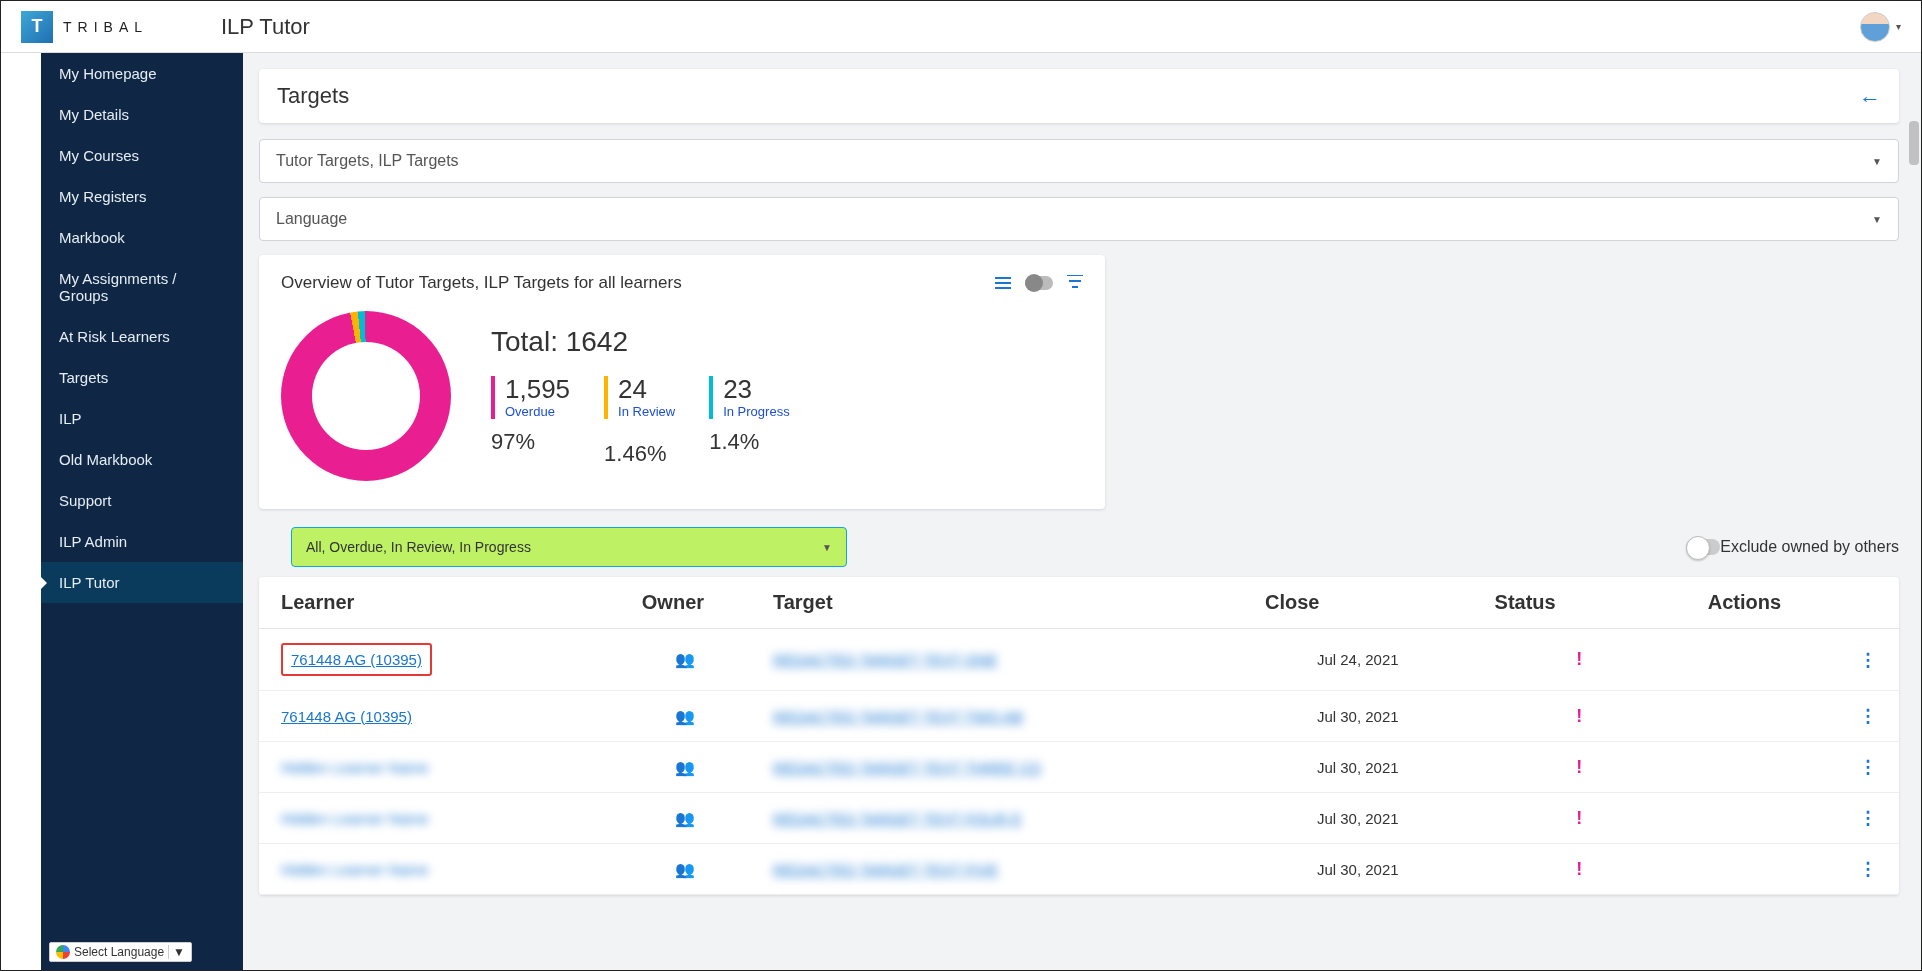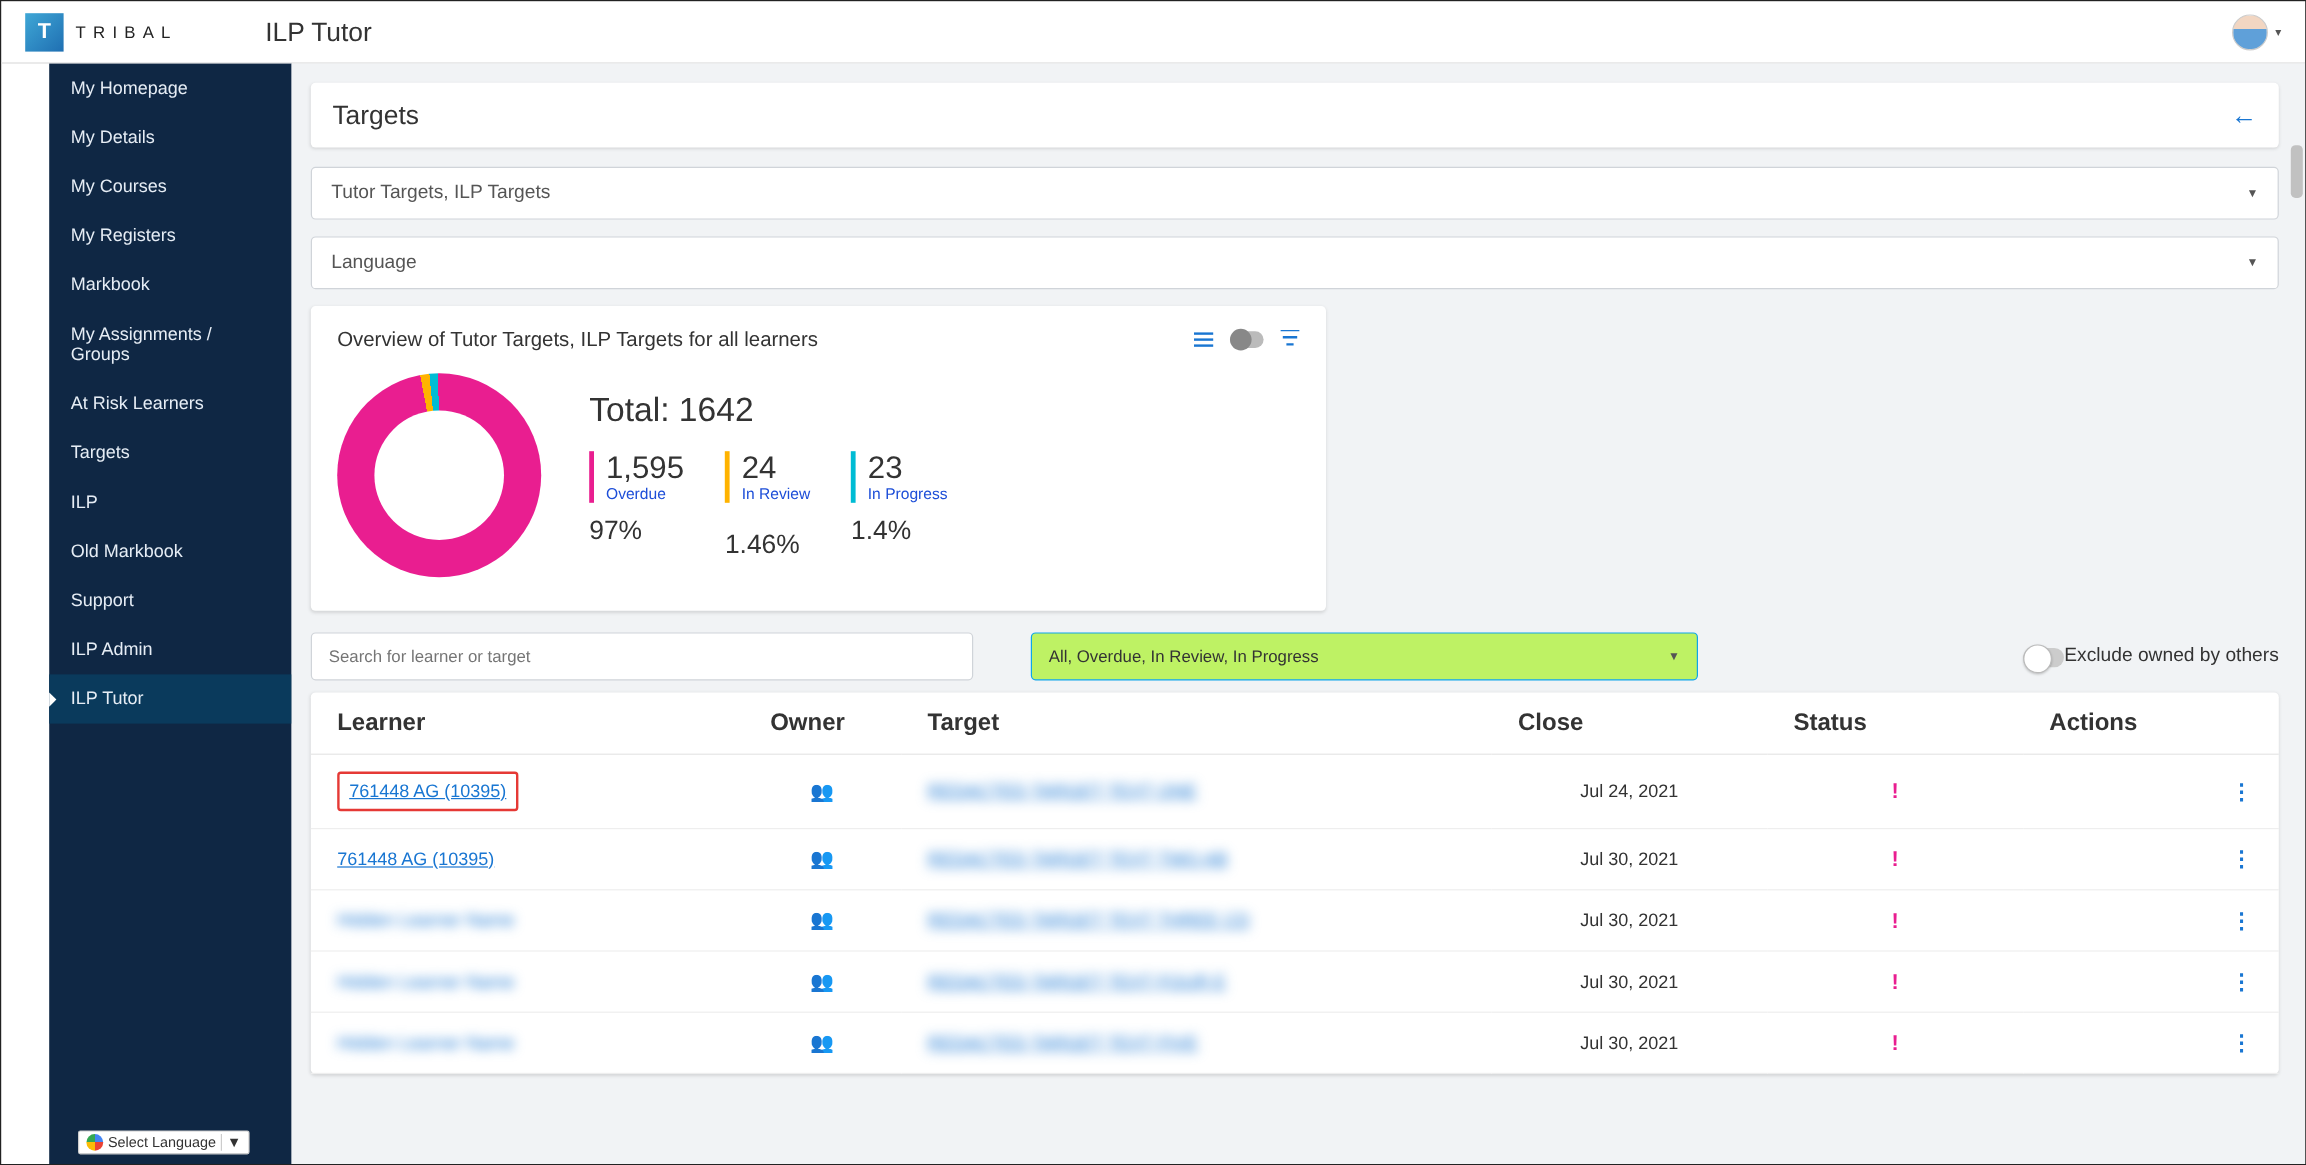--- a/index.html
+++ b/index.html
@@ -15,21 +15,21 @@
   .top-right { margin-left: auto; display: flex; align-items: center; gap: 6px; }
   .avatar { width: 30px; height: 30px; border-radius: 50%; background: linear-gradient(#f2d6c2 40%, #5fa0d9 40%); border:1px solid #ccc; }
   .chev-down { font-size: 10px; color: #555; }
   
   .body-area { display: flex; height: calc(100% - 52px); padding-left: 40px; }
   
   .sidebar { width: 202px; background: #0f2744; color: #e6edf5; position: relative; }
   .side-item { padding: 12px 18px; font-size: 15px; cursor: pointer; }
   .side-item.active { background: #0a3a5c; position: relative; }
   .side-item.active::before { content: ""; position: absolute; left: 0; top: 50%; transform: translateY(-50%); border-left: 6px solid #fff; border-top: 6px solid transparent; border-bottom: 6px solid transparent; }
-  .lang-select { position: absolute; bottom: 8px; left: 24px; background: #fff; color: #333; border: 1px solid #ccc; font-size: 12px; padding: 2px 6px; display: flex; gap: 4px; border-radius: 2px; }
+  .lang-select { position: absolute; bottom: 8px; left: 8px; background: #fff; color: #333; border: 1px solid #ccc; font-size: 12px; padding: 2px 6px; display: flex; gap: 4px; border-radius: 2px; }
   .g-icon { width:14px;height:14px;display:inline-block;background:conic-gradient(#4285F4 0 25%, #EA4335 0 50%, #FBBC05 0 75%, #34A853 0 100%); border-radius:50%; }
   
   .main { flex: 1; background: #f1f3f5; overflow-y: auto; padding: 16px 22px 40px 16px; position: relative; }
   
   .card { background: #fff; border-radius: 4px; box-shadow: 0 1px 3px rgba(0,0,0,.12); }
   
   .hdr-card { display: flex; align-items: center; justify-content: space-between; padding: 14px 18px; margin-bottom: 16px; }
   .hdr-title { font-size: 22px; color: #333; }
   .back-arrow { color: #1976d2; font-size: 22px; cursor: pointer; }
   
@@ -56,21 +56,21 @@
   .stat .num { font-size:26px; color:#333; line-height:1; }
   .stat .lbl { font-size:13px; color:#1d4ed8; margin-top:2px; }
   .c-pink { border-color:#e91e90; }
   .c-yellow { border-color:#ffb300; }
   .c-teal { border-color:#00bcd4; }
   
   .controls-row { display:flex; align-items:center; gap:16px; margin-bottom:4px; }
   .search-box { flex:0 0 552px; }
   .search-box input { width:100%; padding:11px 14px; border:1px solid #d0d4d9; border-radius:4px; font-size:14px; }
   .filter-dd { width:556px; padding:11px 14px; border:1px solid #0ea5e9; border-radius:4px; background:#bef264; font-size:14px; color:#333; display:flex; justify-content:space-between; align-items:center; cursor:pointer;margin-left:32px; }
-  .exclude-block { margin-left:auto; display:flex; align-items:flex-end; gap:0; }
+  .exclude-block { margin-left:auto; display:flex; align-items:center; gap:0; }
   .toggle { width:34px; height:16px; background:#ccc; border-radius:16px; position:relative; cursor:pointer; }
   .toggle::after { content:""; position:absolute; left:0; top:-3px; width:22px; height:22px; background:#fff; border:1px solid #bbb; border-radius:50%; box-shadow:0 1px 2px rgba(0,0,0,.2); }
   .exclude-lbl { font-size:16px; color:#333; }
   
   .table-card { margin-top:10px; }
   .tbl { width:100%; border-collapse:collapse; }
   .tbl th { text-align:left; padding:14px 22px; font-size:20px; font-weight:600; color:#333; border-bottom:1px solid #e5e5e5; }
   .tbl td { padding:14px 22px; border-bottom:1px solid #eee; font-size:15px; vertical-align:middle; }
   .th-center, .td-center { text-align:center; }
   .th-right, .td-right { text-align:right; }
@@ -188,23 +188,20 @@
                   <div class="lbl">In Progress</div>
                 </div>
                 <div class="pct" style="font-size:22px;margin-top:10px;">1.4%</div>
               </div>
             </div>
           </div>
         </div>
       </div>
 
       <div class="controls-row">
-        <div class="search-box">
-          <input type="text" placeholder="Search for learner or target" style="">
-        </div>
         <div class="filter-dd">
           <span>All, Overdue, In Review, In Progress</span>
           <span class="tri-down">▼</span>
         </div>
         <div class="exclude-block">
           <div class="toggle"></div>
           <div class="exclude-lbl">Exclude owned by others</div>
         </div>
       </div>
 

